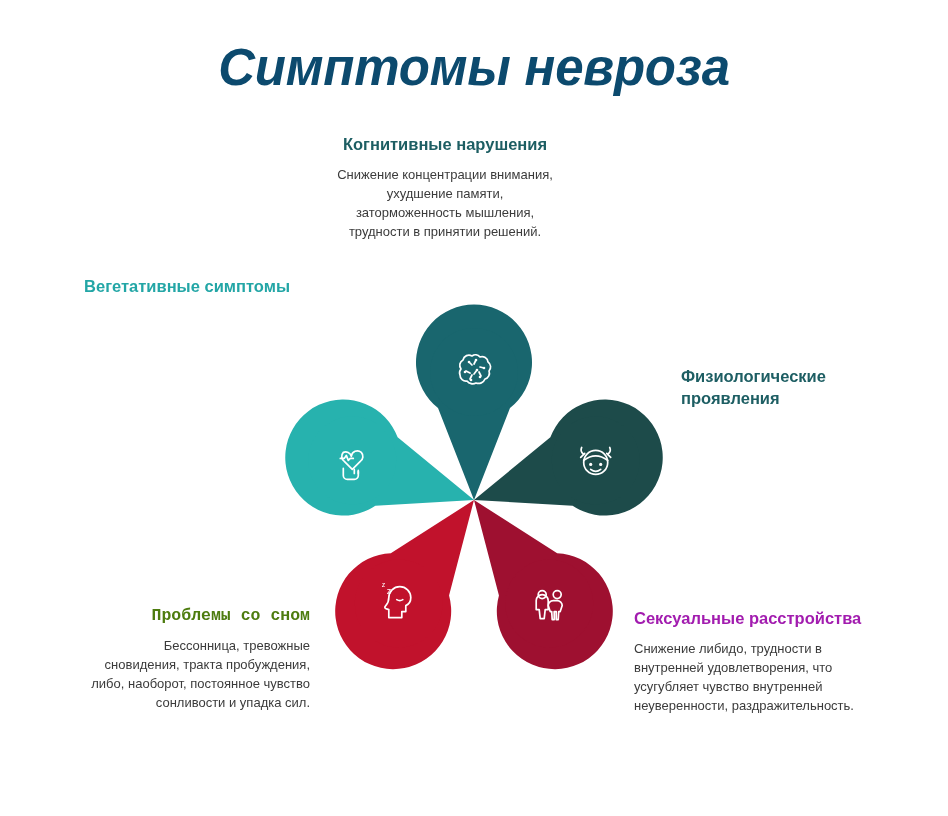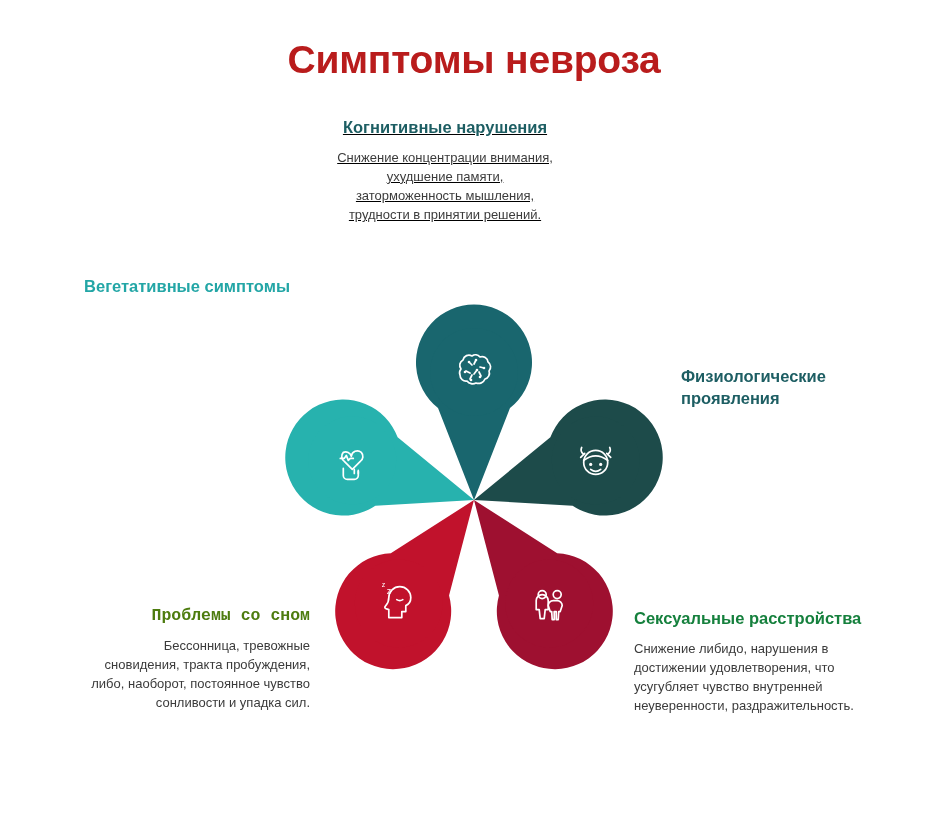--- a/index.html
+++ b/index.html
@@ -13,24 +13,25 @@
     position: relative;
     font-family: "Liberation Sans", sans-serif;
     overflow: hidden;
   }
   #page-title {
     position: absolute;
     top: 38px;
     left: 0;
     width: 948px;
     text-align: center;
-    font-size: 39px;
+    font-size: 51px;
     font-weight: bold;
-    color: #b91c1c;
+    color: #0c4a6e;
     letter-spacing: -0.2px;
+    font-style: italic;
   }
 
   
   #diagram {
     position: absolute;
     left: 237px;
     top: 275px;
     width: 474px;
     height: 400px;
   }
@@ -50,24 +51,23 @@
   }
   .block .blk-body {
     font-size: 13px;
     line-height: 1.47;
     color: #3b3b3b;
   }
 
   
   #block-cognitive {
     left: 332px;
-    top: 117px;
+    top: 134px;
     width: 226px;
     text-align: center;
-    text-decoration: underline;
   }
   #block-cognitive .blk-title { color: #1d5e63; }
 
   
   #block-vegetative {
     left: 42px;
     top: 276px;
     width: 248px;
     text-align: right;
   }
@@ -92,21 +92,21 @@
   }
   #block-sleep .blk-title { color: #4d7c0f; font-family: Liberation Mono, monospace; }
 
   
   #block-sexual {
     left: 634px;
     top: 608px;
     width: 232px;
     text-align: left;
   }
-  #block-sexual .blk-title { color: #15803d; }
+  #block-sexual .blk-title { color: #a21caf; }
 </style>
 </head>
 <body>
 
 <div id="page-title">Симптомы невроза</div>
 
 <div id="diagram">
   <svg width="474" height="400" viewBox="0 0 474 400" xmlns="http://www.w3.org/2000/svg">
 
     <g transform="translate(237,225)">
@@ -191,14 +191,14 @@
   <div class="blk-title">Физиологические проявления</div>
 </div>
 
 <div class="block" id="block-sleep">
   <div class="blk-title">Проблемы со сном</div>
   <div class="blk-body">Бессонница, тревожные сновидения, тракта пробуждения, либо, наоборот, постоянное чувство сонливости и упадка сил.</div>
 </div>
 
 <div class="block" id="block-sexual">
   <div class="blk-title">Сексуальные расстройства</div>
-  <div class="blk-body">Снижение либидо, нарушения в достижении удовлетворения, что усугубляет чувство внутренней неуверенности, раздражительность.</div>
+  <div class="blk-body">Снижение либидо, трудности в внутренней удовлетворения, что усугубляет чувство внутренней неуверенности, раздражительность.</div>
 </div>
 
 </body></html>

